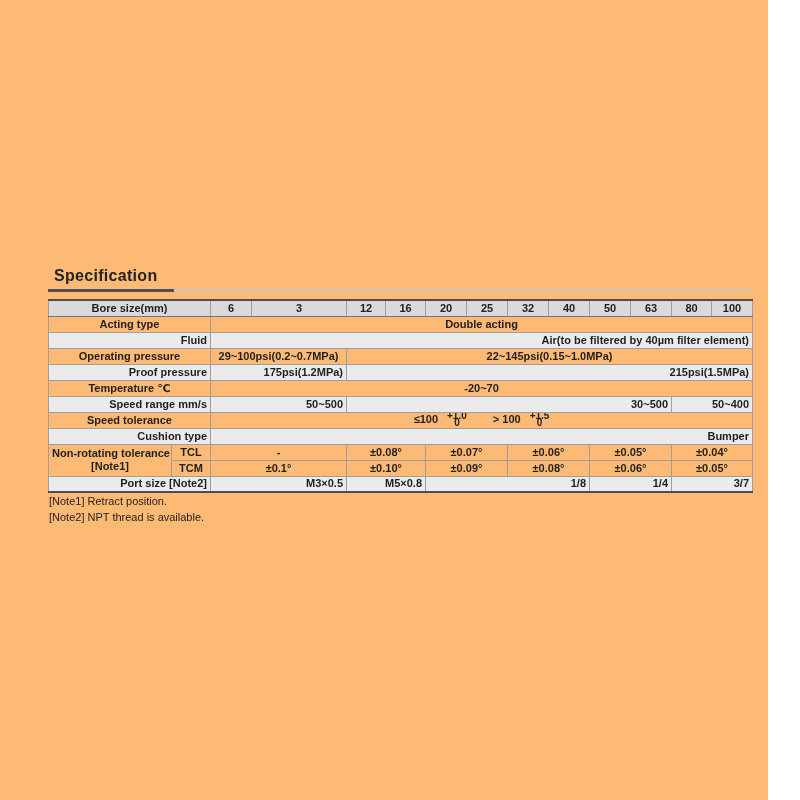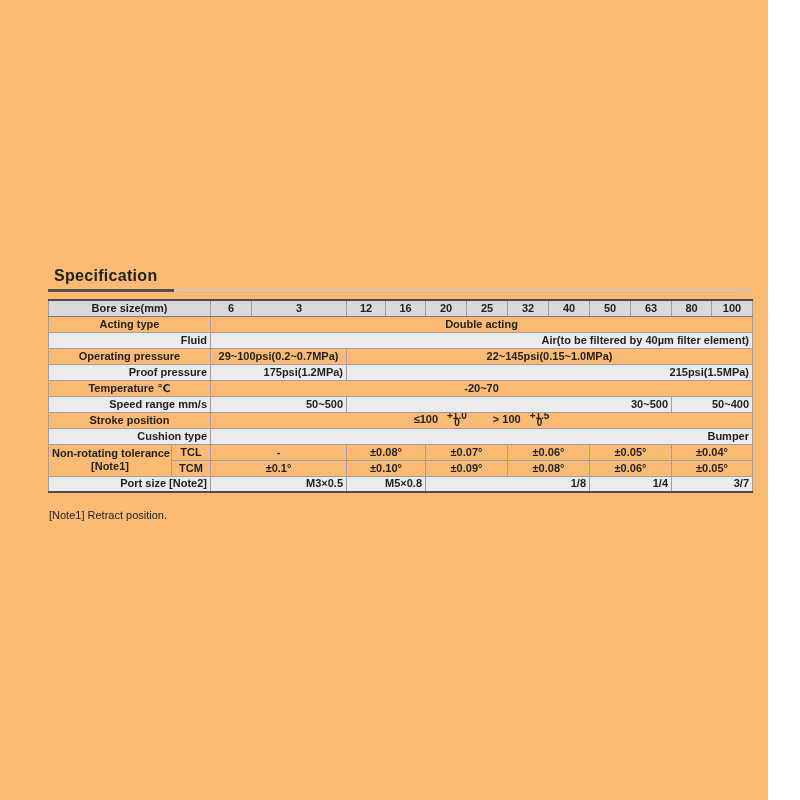--- a/index.html
+++ b/index.html
@@ -34,21 +34,21 @@
   tr.hd th { background:#d9d9d9; font-weight:bold; border-bottom:1px solid #777777; }
   tr.alt td { background:#ebebeb;text-align:right; }
   td.lbl, th.lbl { text-align:left; padding-left:6px; }
   td.sub { text-align:left; padding-left:4px; }
   td.nr-label { text-align:left; padding-left:6px; line-height:13px; white-space:normal; }
 
   .tol-stack { display:inline-block; vertical-align:middle; font-size:10px; line-height:7px; text-align:center; margin-left:9px; position:relative; top:-1px; }
   .tol-stack span { display:block; }
   .tol-gap { display:inline-block; width:26px; }
 
-  .notes { margin-top:14px; font-size:11px; color:#222222; line-height:16px; padding-left:1px; }
+  .notes { margin-top:0; font-size:11px; color:#222222; line-height:16px; padding-left:1px; }
 </style>
 </head>
 <body>
 
 <div class="page">
   <div class="spec-wrap">
 
     <div class="spec-heading">Specification</div>
     <div class="heading-rule">
       <div class="dark"></div>
@@ -118,21 +118,21 @@
       </tr>
 
       <tr class="alt">
         <td class="lbl" colspan="2">Speed range mm/s</td>
         <td colspan="2">50~500</td>
         <td colspan="8">30~500</td>
         <td colspan="2">50~400</td>
       </tr>
 
       <tr>
-        <td class="lbl" colspan="2">Stroke position</td>
+        <td class="lbl" colspan="2">Speed tolerance</td>
         <td colspan="12">
           <span>≤100</span><span class="tol-stack"><span>+1.0</span><span>0</span></span><span class="tol-gap"></span><span>&gt; 100</span><span class="tol-stack"><span>+1.5</span><span>0</span></span>
         </td>
       </tr>
 
       <tr class="alt">
         <td class="lbl" colspan="2">Cushion type</td>
         <td colspan="12">Bumper</td>
       </tr>
 
@@ -166,16 +166,17 @@
         <td colspan="2">M5×0.8</td>
         <td colspan="4">1/8</td>
         <td colspan="2">1/4</td>
         <td colspan="2">3/7</td>
       </tr>
     </tbody>
       </table>
 
     <div class="notes">
       <div>[Note1] Retract position.</div>
+      <div>[Note2] NPT thread is available.</div>
     </div>
 
   </div>
 </div>
 
 </body></html>

